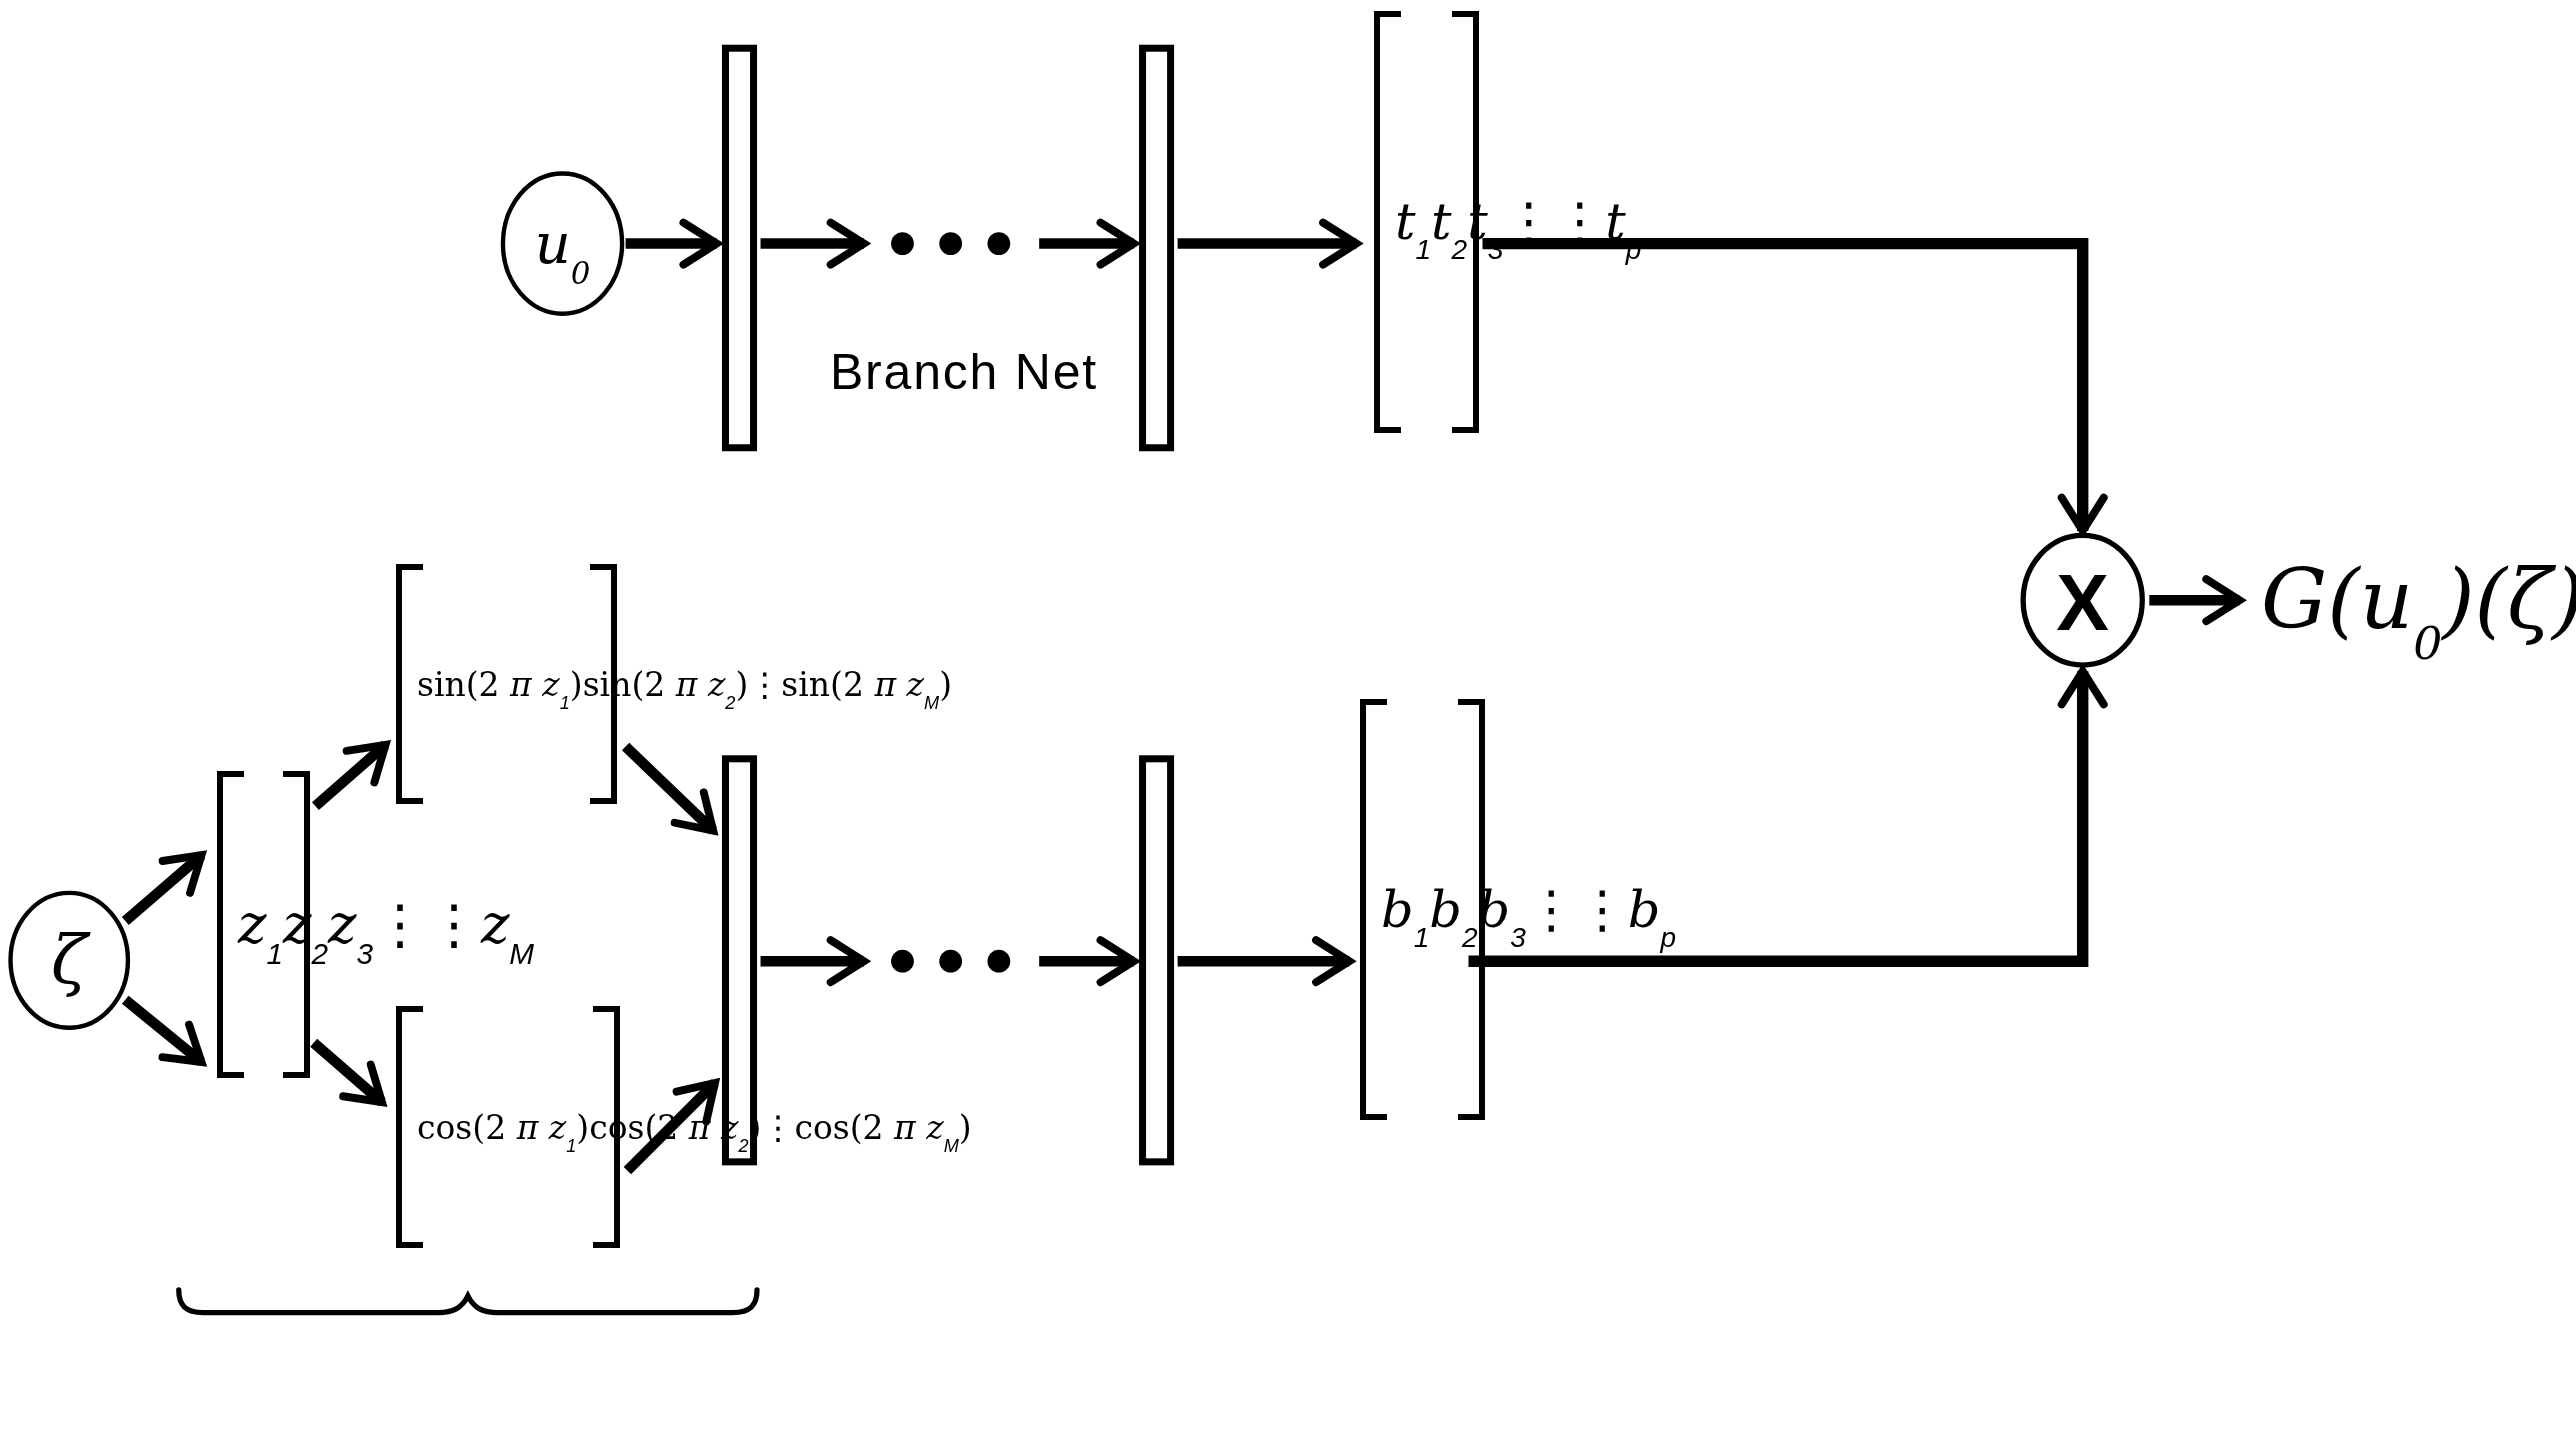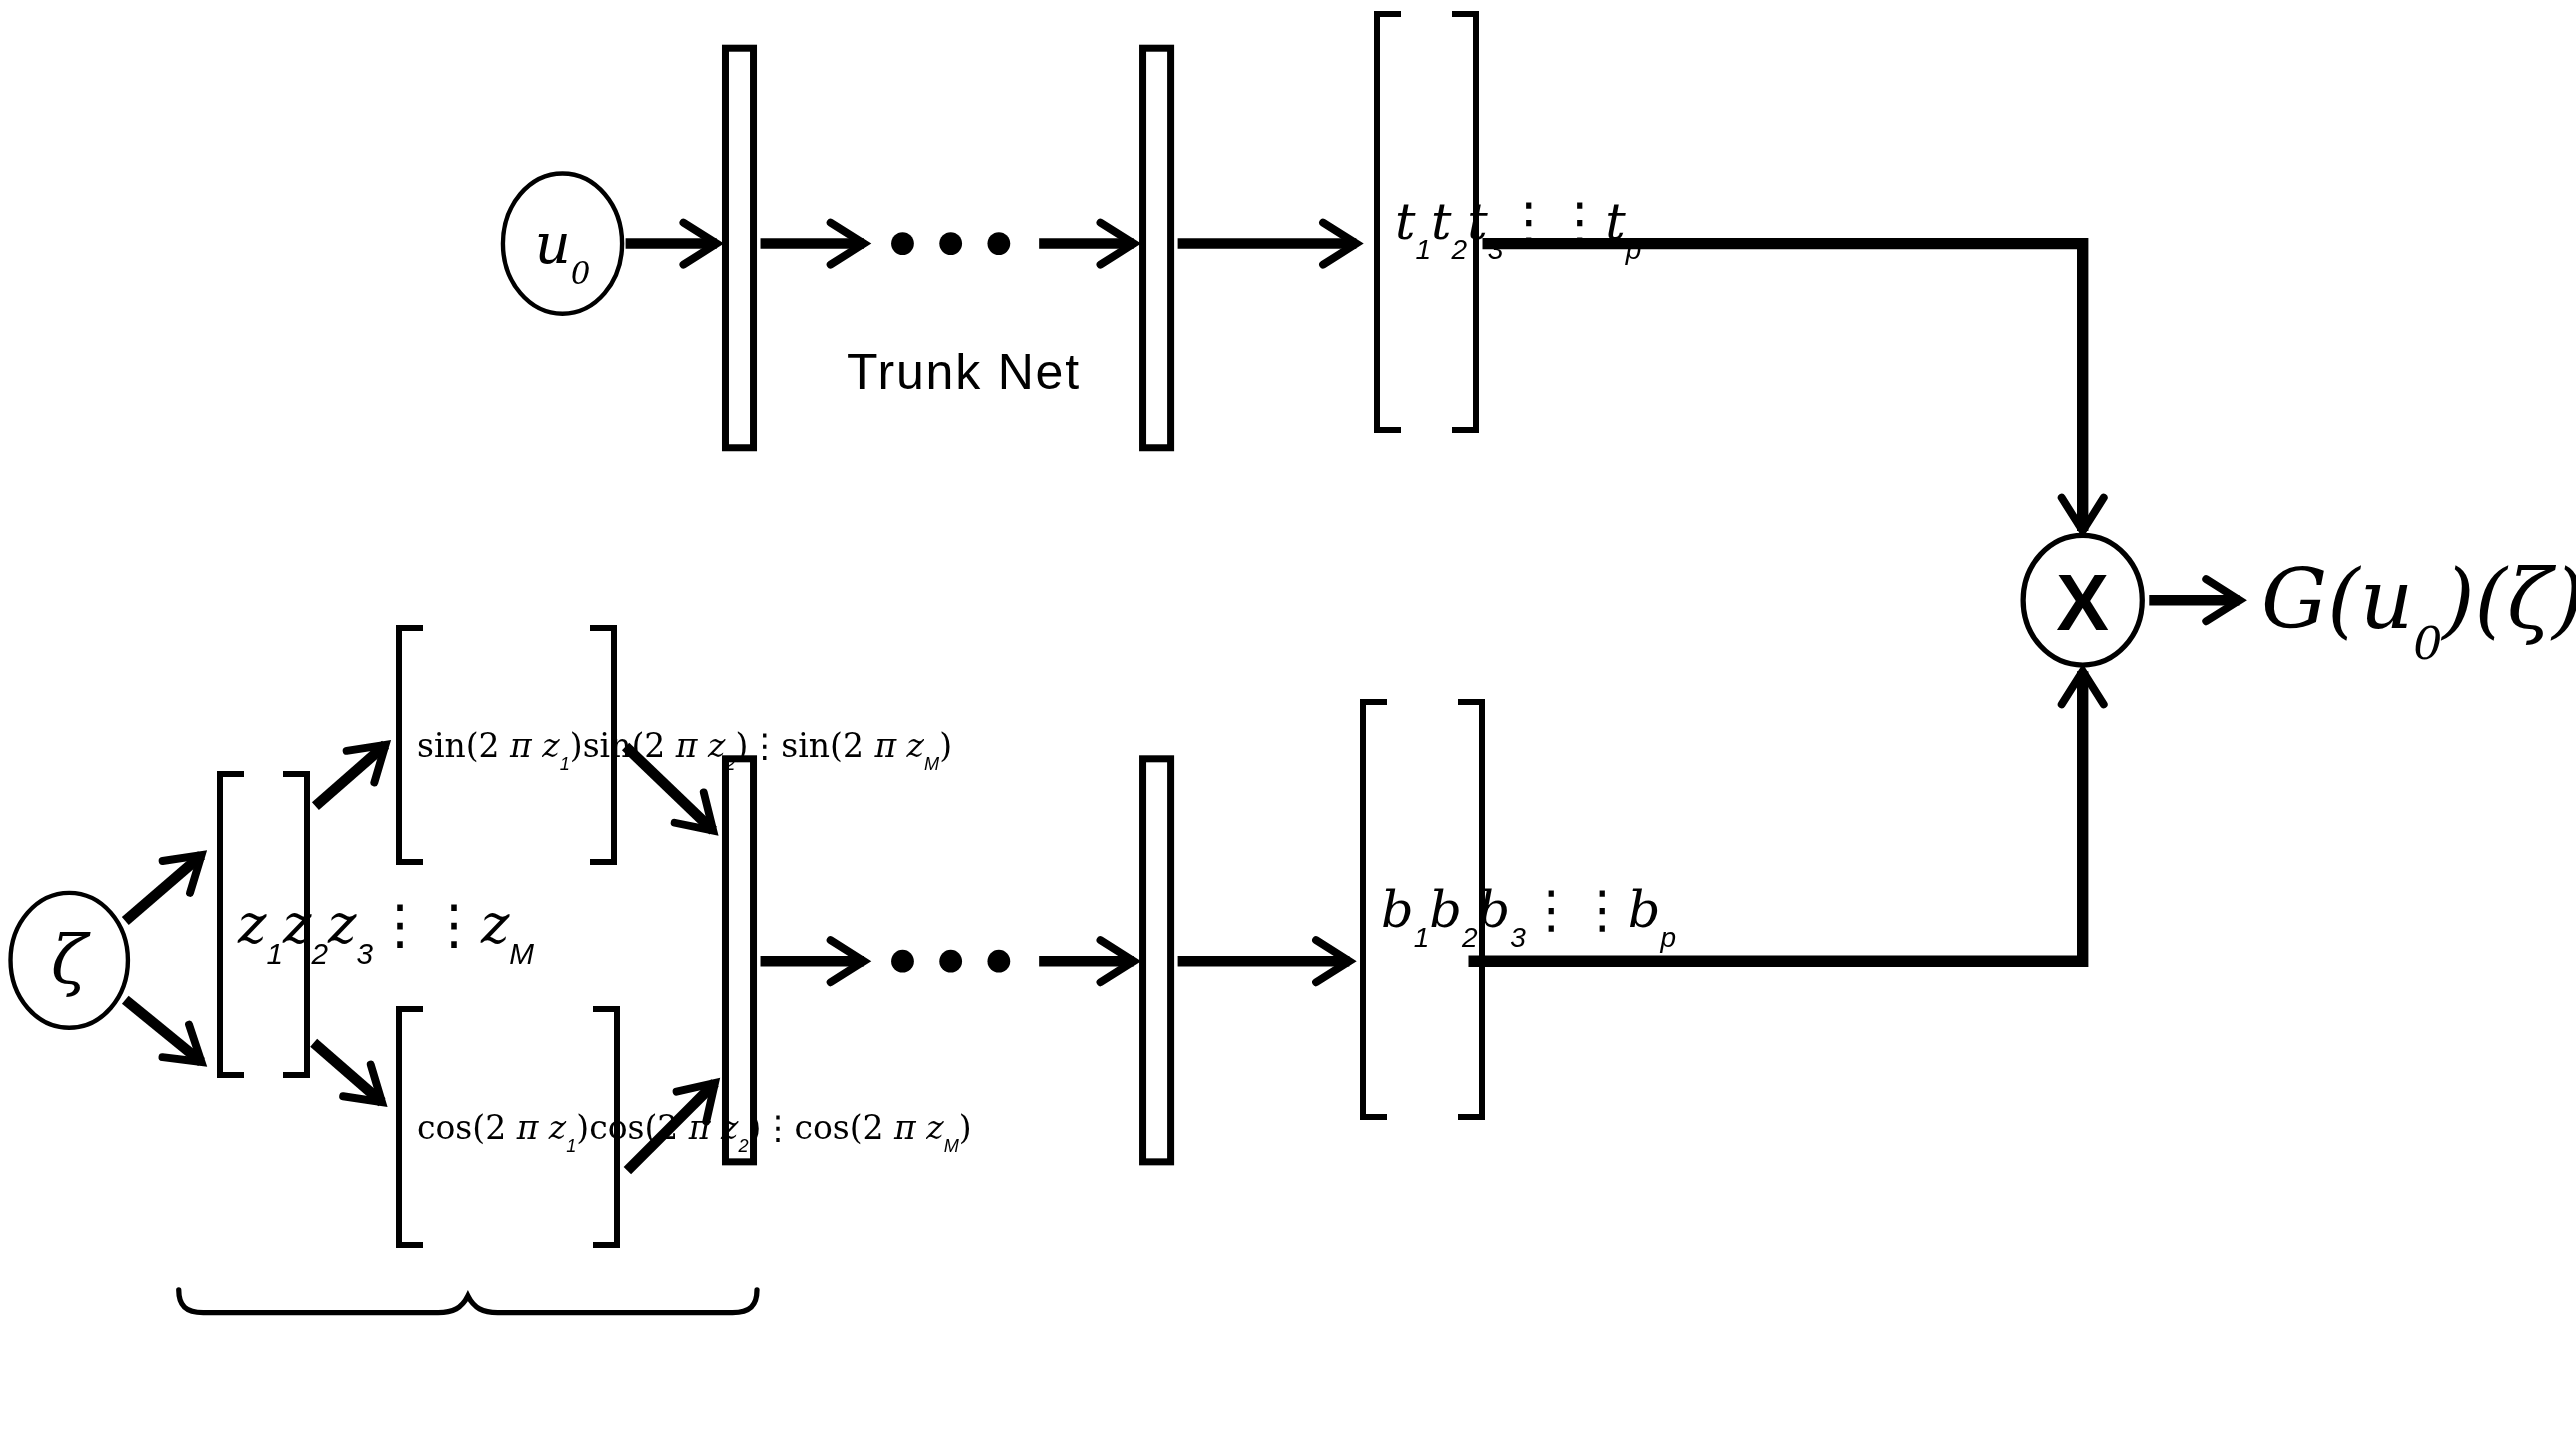--- a/index.html
+++ b/index.html
@@ -85,21 +85,21 @@
   </div>
 
   <div class="abs center nodetext" style="left:16.6px;top:916px;width:105px;height:88px;">
     <span class="math" style="font-size:67px;">ζ</span>
   </div>
 
   <div class="abs center nodetext" style="left:2030px;top:562px;width:105px;height:81px;">
     <span class="xglyph">X</span>
   </div>
 
-  <div class="abs center netlabel" style="left:780px;top:343px;width:368px;height:58px;">Trunk Net</div>
+  <div class="abs center netlabel" style="left:780px;top:343px;width:368px;height:58px;">Branch Net</div>
 
   <div class="vec" style="left:1374px;top:10.5px;width:105px;height:422px;font-size:51px;">
     <div class="bl"></div>
     <div class="br"></div>
     <div class="rows">
       <div class="vrow"><span class="it">t</span><sub>1</sub></div>
       <div class="vrow"><span class="it">t</span><sub>2</sub></div>
       <div class="vrow"><span class="it">t</span><sub>3</sub></div>
       <div class="vrow"><span class="rm">⋮</span></div>
       <div class="vrow"><span class="rm">⋮</span></div>
@@ -126,21 +126,21 @@
     <div class="rows">
       <div class="vrow"><span class="it">z</span><sub>1</sub></div>
       <div class="vrow"><span class="it">z</span><sub>2</sub></div>
       <div class="vrow"><span class="it">z</span><sub>3</sub></div>
       <div class="vrow"><span class="rm">⋮</span></div>
       <div class="vrow"><span class="rm">⋮</span></div>
       <div class="vrow"><span class="it">z</span><sub>M</sub></div>
     </div>
   </div>
 
-  <div class="vec" style="left:396px;top:625px;width:221px;height:240px;font-size:33px;">
+  <div class="vec" style="left:396px;top:564px;width:221px;height:240px;font-size:33px;">
     <div class="bl"></div>
     <div class="br"></div>
     <div class="rows">
       <div class="vrow"><span class="rm">sin(2 </span><span class="it">π </span><span class="it">z</span><sub>1</sub><span class="rm">)</span></div>
       <div class="vrow"><span class="rm">sin(2 </span><span class="it">π </span><span class="it">z</span><sub>2</sub><span class="rm">)</span></div>
       <div class="vrow"><span class="rm">⋮</span></div>
       <div class="vrow"><span class="rm">sin(2 </span><span class="it">π </span><span class="it">z</span><sub>M</sub><span class="rm">)</span></div>
     </div>
   </div>
 

